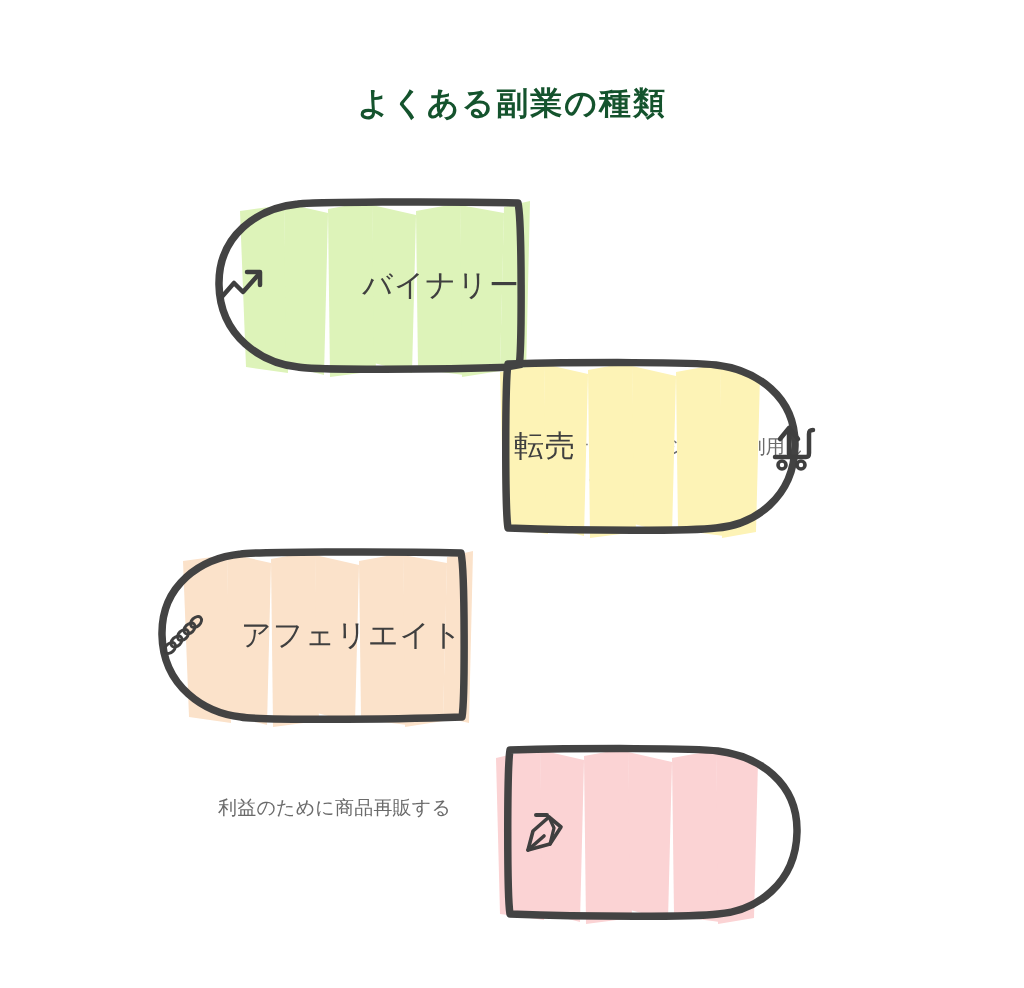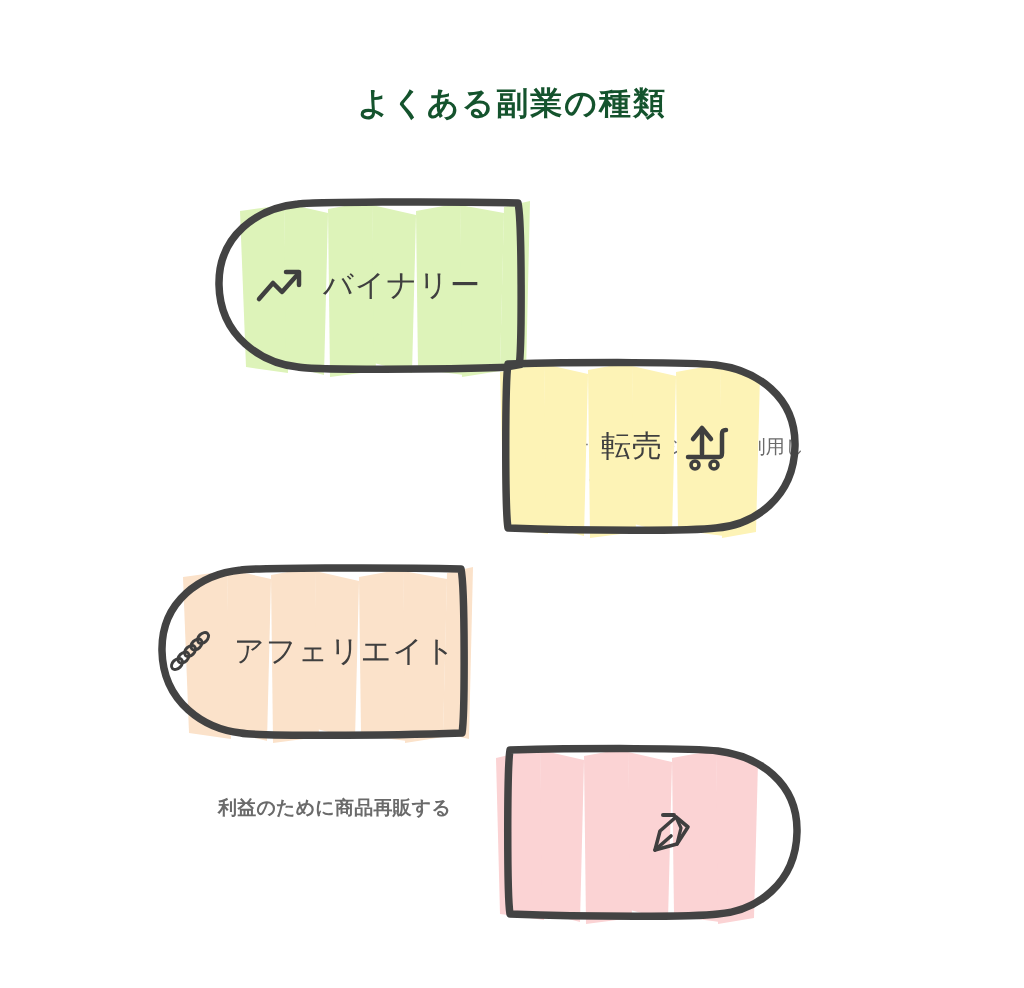--- a/index.html
+++ b/index.html
@@ -31,21 +31,21 @@
 
   
   .row {
     position: absolute;
     left: 0;
     width: 1024px;
     height: 200px;
   }
   #row-0 { top: 185px; }
   #row-1 { top: 352px; }
-  #row-2 { top: 555px; }
+  #row-2 { top: 539px; }
   #row-3 { top: 738px; }
 
   
   .pill {
     position: absolute;
     width: 306px;
     height: 168px;
   }
   .pill svg.pill-svg {
     position: absolute;
@@ -56,21 +56,21 @@
     overflow: visible;
   }
   .pill .pill-content {
     position: absolute;
     left: 0;
     top: 0;
     width: 306px;
     height: 168px;
     display: flex;
     align-items: center;
-    justify-content: center;
+    justify-content: space-between;
     gap: 18px;
   }
   .pill-left  .pill-content { padding-right: 4px; }
   .pill-right .pill-content { padding-left: 6px; }
 
   
   #pill-0 { left: 214px; top: 16px; }
   #pill-2 { left: 157px; top: 12px; }
   
   #pill-1 { left: 508px; top: 10px; }
@@ -98,21 +98,21 @@
 
   
   .desc {
     position: absolute;
     font-size: 19px;
     line-height: 1.65;
     color: #6a6a6a;
     letter-spacing: 0.2px;
   }
   #desc-0 { left: 531px; top: 246px; width: 330px; text-align: left; }
-  #desc-1 { left: 218px; top: 440px; width: 280px; text-align: left; font-weight: bold; }
+  #desc-1 { left: 218px; top: 440px; width: 280px; text-align: left; }
 
   .desc .line { display: block; }
 </style>
 </head>
 <body style="background: rgb(255, 255, 255);">
 
 <div id="infographic-title">よくある副業の種類</div>
 
 <div class="row" id="row-0">
 

